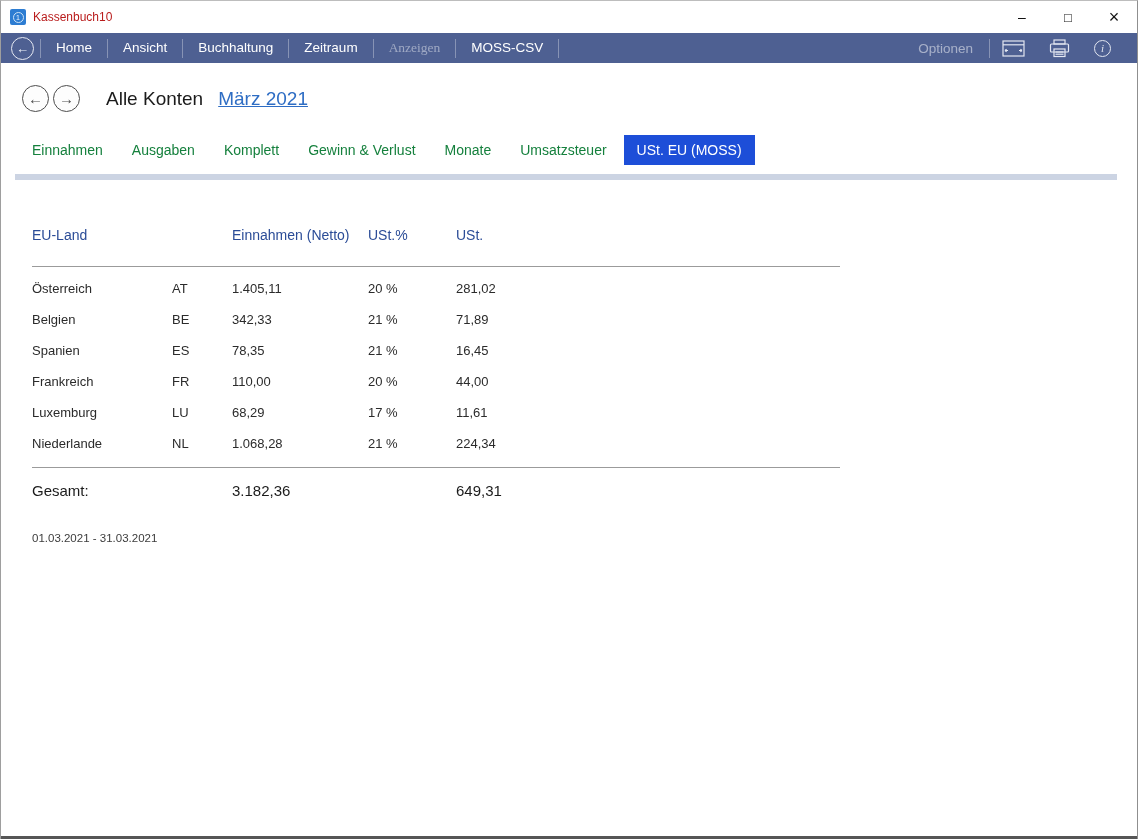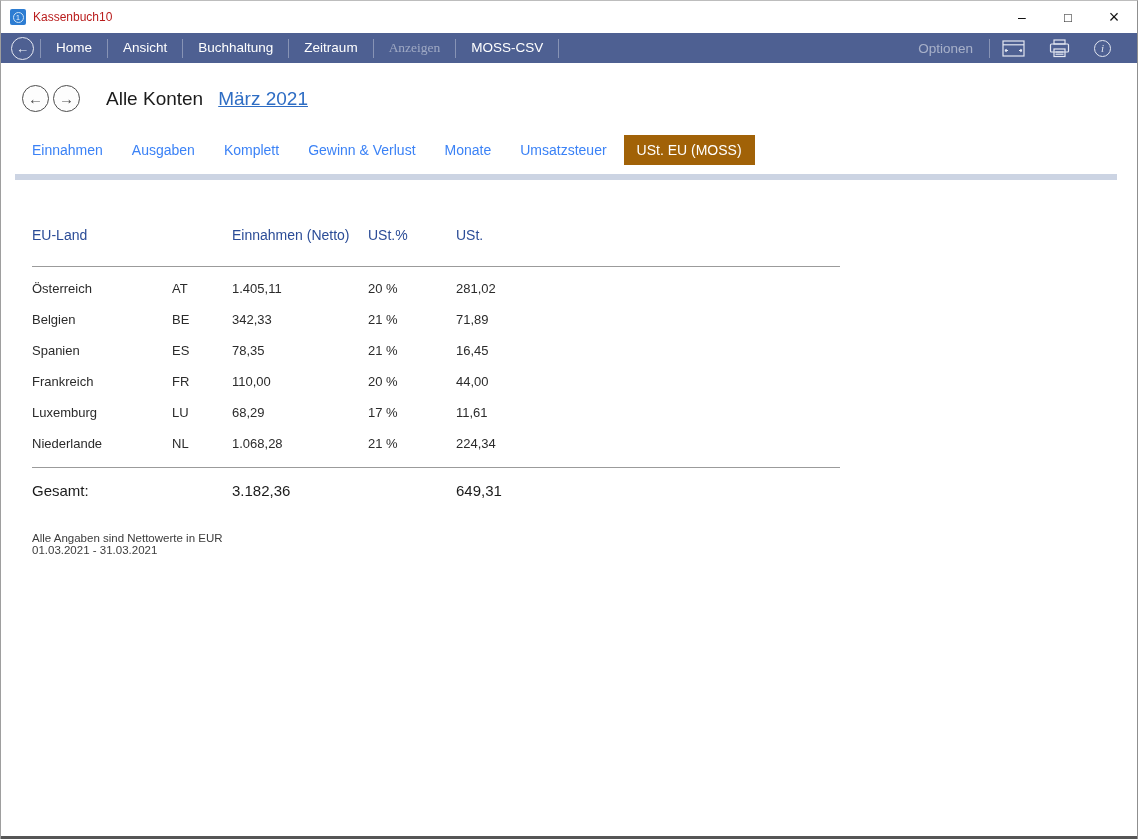--- a/index.html
+++ b/index.html
@@ -33,22 +33,22 @@
 
   
   .nav-row { margin:22px 0 0 21px; display:flex; align-items:center; }
   .nav-circle { width:27px; height:27px; border:1.6px solid #4d4d4d; border-radius:50%; color:#4d4d4d; font-size:15px; display:flex; align-items:center; justify-content:center; cursor:pointer; background:#fdfdfd; }
   .nav-circle + .nav-circle { margin-left:4px; }
   .page-title { margin-left:26px; font-size:19px; color:#1b1b1b; }
   .period-link { margin-left:15px; font-size:19px; color:#2e6dc4; text-decoration:underline; cursor:pointer; }
 
   
   .tabs { margin:23px 0 0 31px; display:flex; align-items:center; height:30px; }
-  .tab { margin-right:29px; font-size:14px; color:#3b82f6; cursor:pointer; white-space:nowrap; }
-  .tab.selected { background:#a16207; color:#ffffff; padding:7px 13px; margin-left:-12px; margin-right:0; }
+  .tab { margin-right:29px; font-size:14px; color:#15803d; cursor:pointer; white-space:nowrap; }
+  .tab.selected { background:#1d4ed8; color:#ffffff; padding:7px 13px; margin-left:-12px; margin-right:0; }
   .tab-underline { height:6px; background:#ccd4e3; margin:9px 20px 0 14px; }
 
   
   .report { margin:47px 0 0 31px; width:808px; }
   .grid-row { display:grid; grid-template-columns:140px 60px 136px 88px 102px 1fr; align-items:center; }
   .thead { color:#2b4c97; font-size:14px; padding-bottom:23px; border-bottom:1px solid #9b9b9b; }
   .tbody { padding-top:6px; }
   .trow { height:31px; font-size:13px; color:#2b2b2b; }
   .cell-r { text-align:left; }
   .total-sep { border-top:1px solid #9b9b9b; margin-top:8px; }
@@ -219,17 +219,16 @@
   <div class="grid-row total-row">
     <div class="total-label">Gesamt:</div>
     <div class="cell-r">3.182,36</div>
     <div></div>
     <div class="cell-r">649,31</div>
     <div></div>
   </div>
 </div>
 
 <div class="report-footer">
-  <div class="footer-note">Alle Angaben sind Nettowerte in EUR</div>
   <div class="footer-period">01.03.2021 - 31.03.2021</div>
 </div>
 
 <div class="window-bottom"></div>
 
 </body></html>

